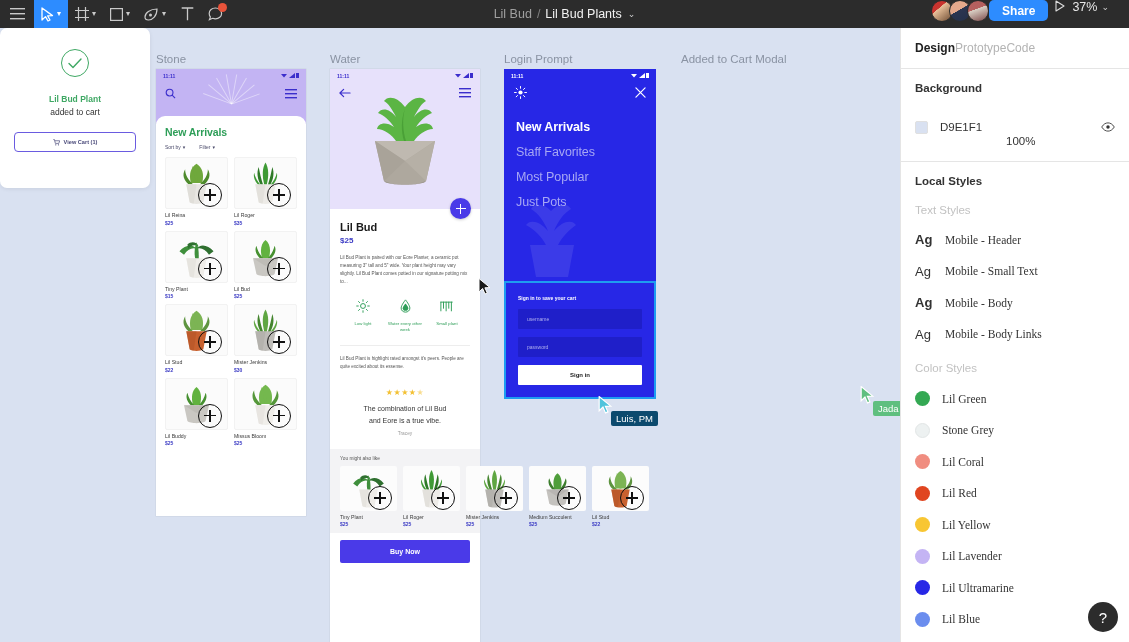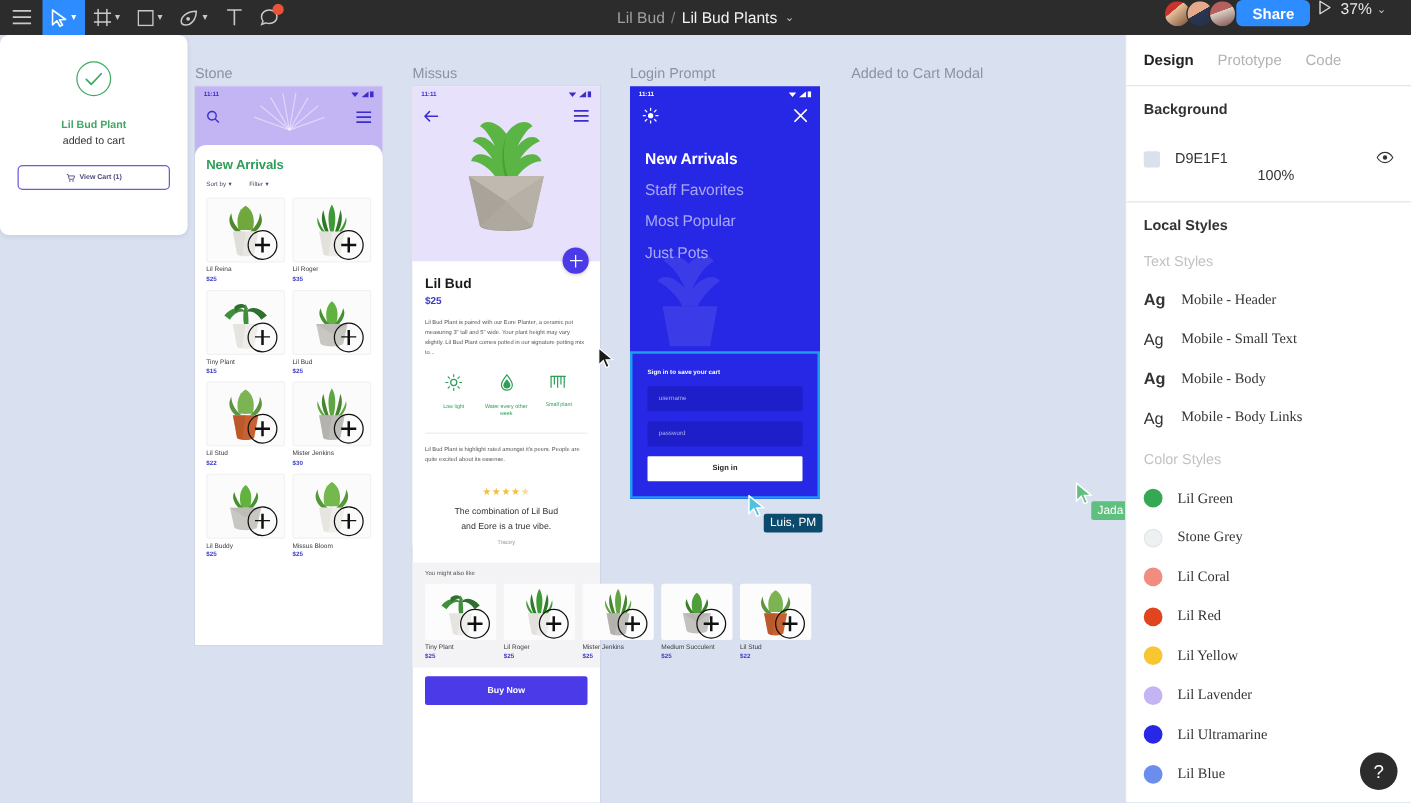--- a/index.html
+++ b/index.html
@@ -60,21 +60,21 @@
   #zoom-level { color: #E8E8E8; font-size: 12.5px; display:flex; align-items:center; gap:3px;}
 
   
   #right-panel {
     position: absolute; top: 28px; right: 0; width: 229px; height: 614px;
     background: #FFFFFF; z-index: 40; overflow: hidden;
     border-left: 1px solid #E5E5E5;
   }
   #panel-tabs {
     display: flex; align-items: center; height: 41px; padding: 0 14px;
-    gap: 19px; border-bottom: 1px solid #E5E5E5;
+    border-bottom: 1px solid #E5E5E5;
   }
   .ptab { font-size: 12px; color: #B3B3B3; cursor: pointer; }
   .ptab.sel { color: #222; font-weight: bold; }
   .panel-section { padding: 13px 14px 14px 14px; border-bottom: 1px solid #E5E5E5; }
   .panel-title { font-size: 11.5px; font-weight: bold; color: #333; margin-bottom: 13px; }
   .bg-row { display: flex; align-items: center; }
   .swatch-sq { width: 13px; height: 13px; border-radius: 2px; background: #D9E1F1; border: 1px solid #E0E0E0; }
   .bg-hex { font-size: 11.5px; color: #333; margin-left: 12px; width: 66px; }
   .bg-op { font-size: 11.5px; color: #333; margin-top: 28px; }
   .eye { margin-left: auto; }
@@ -468,21 +468,21 @@
               </svg>
               <span class="plus-circ"></span>
             </div>
             <div class="pname">Missus Bloom</div>
             <div class="pprice">$25</div>
           </div>
         </div>
     </div>
   </div>
 
-  <div class="frame-label" style="left:330px; top:25px;">Missus</div>
+  <div class="frame-label" style="left:330px; top:25px;">Water</div>
   <div class="frame" id="f-detail">
     <div class="det-hero">
       <div class="statusbar" style="color:#3B2ECC;">
         <span>11:11</span>
         <span class="sb-icons">
           <svg width="6" height="5" viewBox="0 0 6 5">
               <path d="M0 1 L3 4.6 L6 1 Z" fill="#3B2ECC"></path>
             </svg>
           <svg width="6" height="5" viewBox="0 0 6 5">
               <path d="M0 5 L6 0 L6 5 Z" fill="#3B2ECC"></path>

